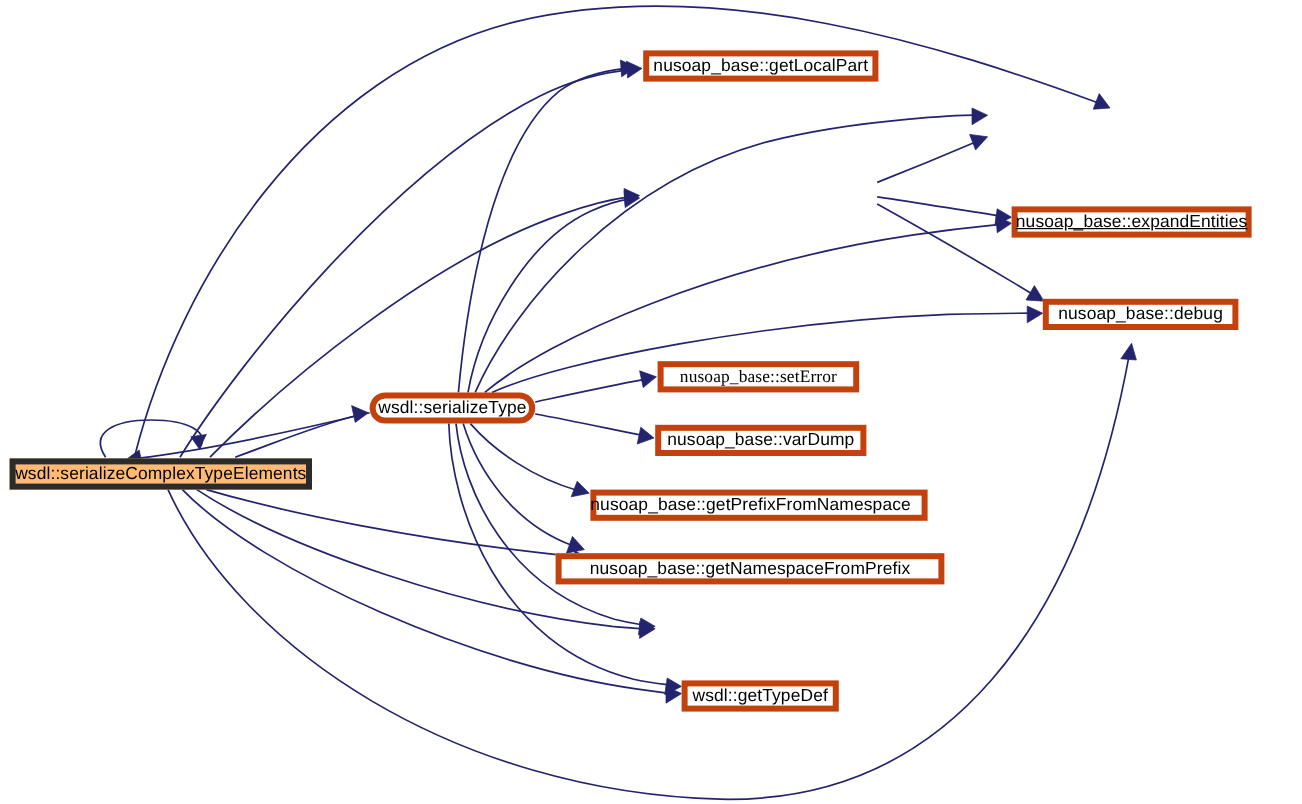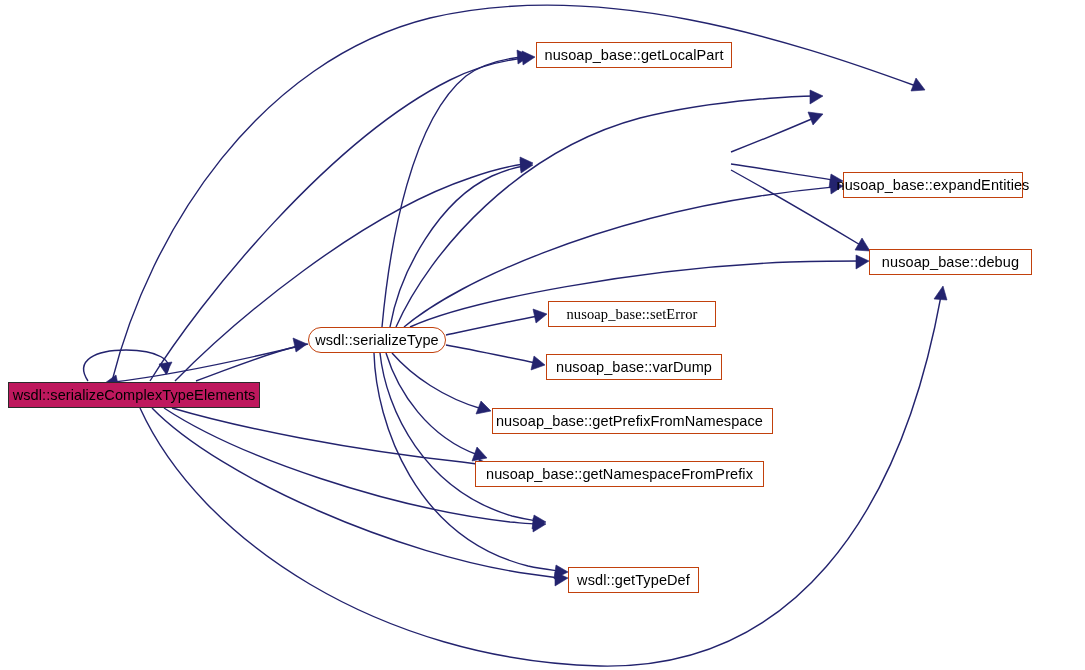--- a/index.html
+++ b/index.html
@@ -30,34 +30,34 @@
     stroke-width: 1.4;
   }
   .edge-head {
     fill: #23236e;
     stroke: #23236e;
     stroke-width: 0.6;
   }
   .node {
     position: absolute;
     box-sizing: border-box;
-    border: 1px solid #c2410c;
+    border: 5px solid #c2410c;
     background: #ffffff;
     color: #000000;
     font-size: 14.5px;
     line-height: 1;
     white-space: nowrap;
     display: flex;
     align-items: center;
     justify-content: center;
     padding: 0 9px;
     z-index: 5;
   }
   .node.current {
-    background: #be185d;
+    background: #fdba74;
     border-color: #2b2b2b;
   }
   .node-label {
     display: block;
     letter-spacing: 0.1px;
   }
 </style>
 </head>
 <body>
 
@@ -194,41 +194,41 @@
   <div class="node" style="left:308px; top:327px; width:138px; height:26px;border-radius:13px;">
     <span class="node-label">wsdl::serializeType</span>
   </div>
 
   <div class="node" style="left:536px; top:42px; width:196px; height:26px;">
     <span class="node-label">nusoap_base::getLocalPart</span>
   </div>
 
 
 
-  <div class="node" style="left:843px; top:172px; width:180px; height:26px;">
+  <div class="node" style="left:843px; top:172px; width:200px; height:26px;text-decoration:underline;">
     <span class="node-label">nusoap_base::expandEntities</span>
   </div>
 
   <div class="node" style="left:869px; top:249px; width:163px; height:26px;">
     <span class="node-label">nusoap_base::debug</span>
   </div>
 
   <div class="node" style="left:548px; top:301px; width:168px; height:26px;font-family:Liberation Serif, serif;">
     <span class="node-label">nusoap_base::setError</span>
   </div>
 
   <div class="node" style="left:546px; top:354px; width:176px; height:26px;text-align:right;">
     <span class="node-label">nusoap_base::varDump</span>
   </div>
 
   <div class="node" style="left:492px; top:408px; width:281px; height:26px;justify-content:flex-end;">
     <span class="node-label">nusoap_base::getPrefixFromNamespace</span>
   </div>
 
-  <div class="node" style="left:475px; top:461px; width:289px; height:26px;">
+  <div class="node" style="left:463px; top:461px; width:324px; height:26px;">
     <span class="node-label">nusoap_base::getNamespaceFromPrefix</span>
   </div>
 
 
   <div class="node" style="left:568px; top:567px; width:131px; height:26px;">
     <span class="node-label">wsdl::getTypeDef</span>
   </div>
 
 </div>
 

